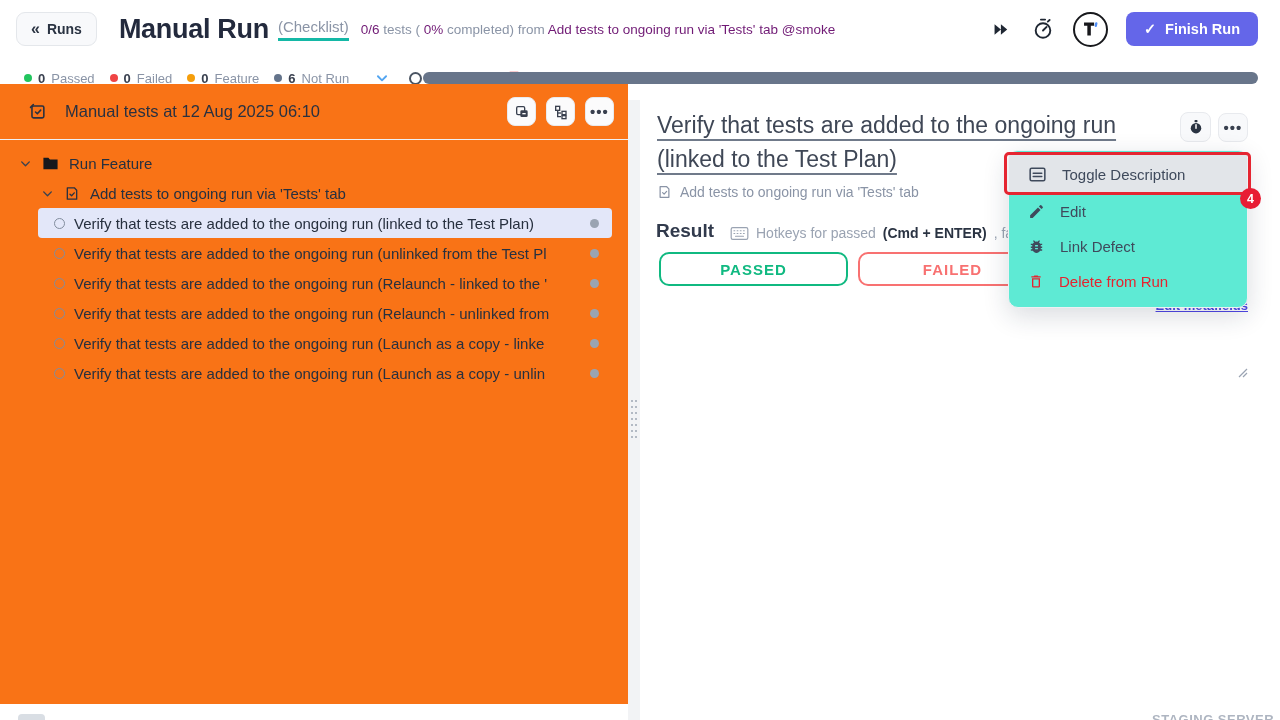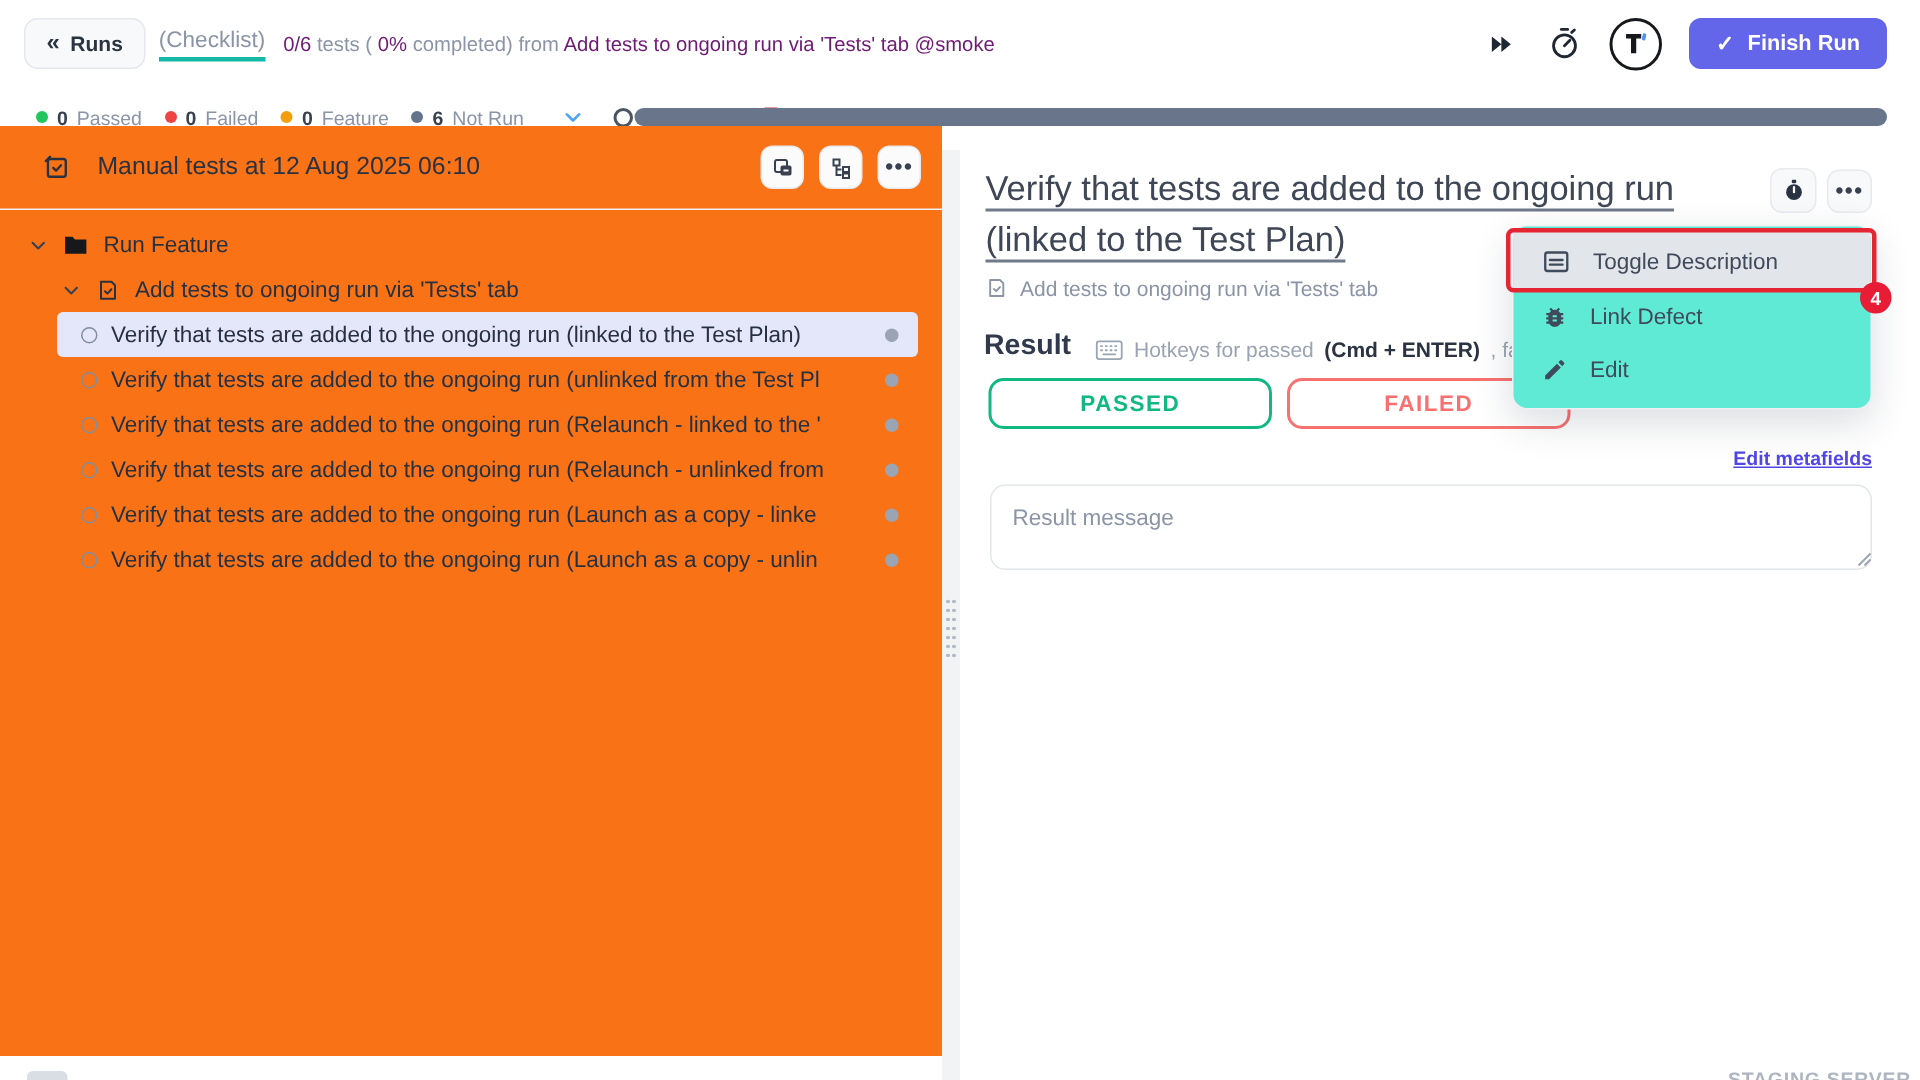--- a/index.html
+++ b/index.html
@@ -115,20 +115,21 @@
     border-radius:4px 4px 0 0; }
 </style>
 </head>
 <body>
 
 <div class="topbar">
   <button class="back-btn">
     <span class="back-chevrons">«</span>
     <span>Runs</span>
   </button>
+  <div class="run-title">Manual Run</div>
   <div class="run-subtitle">(Checklist)</div>
   <div class="run-stats">
     <b>0/6</b>
     <span>tests (</span>
     <b>0%</b>
     <span>completed) from</span>
     <b>Add tests to ongoing run via 'Tests' tab @smoke</b>
   </div>
   <div class="topbar-right">
     <div class="tb-icon">
@@ -342,52 +343,59 @@
     <span>Hotkeys for passed</span>
     <b>(Cmd + ENTER)</b>
     <span>, fa</span>
   </div>
 
   <button class="res-btn res-passed">PASSED</button>
   <button class="res-btn res-failed">FAILED</button>
 
   <div class="edit-metafields">Edit metafields</div>
 
-  <textarea class="result-textarea" placeholder="Result message" style=""></textarea>
   <span class="resize-grip">
     <svg width="10" height="10" viewBox="0 0 10 10" stroke="#9aa3b2" stroke-width="1.2">
       <path d="M9 1L1 9M9 5L5 9"></path>
     </svg>
   </span>
 </div>
 
 <div class="ctx-menu">
   <div class="menu-item highlight">
     <span>
       <svg width="19" height="17" viewBox="0 0 24 22" fill="none" stroke="#3f4a5c" stroke-width="2" stroke-linecap="round">
         <rect x="2.5" y="3" width="19" height="16" rx="2"></rect>
           <path d="M6.5 9.5h11M6.5 13.5h11"></path>
       </svg>
     </span>
     <span>Toggle Description</span>
   </div>
   <div class="menu-item">
     <span>
       <svg width="17" height="17" viewBox="0 0 24 24">
+        <path d="M3 17.4V21h3.6L17.7 9.9l-3.6-3.6L3 17.4zM20.7 6.9a1.2 1.2 0 000-1.7l-1.9-1.9a1.2 1.2 0 00-1.7 0l-1.7 1.7 3.6 3.6 1.7-1.7z" fill="#3f4a5c"></path>
+      </svg>
+    </span>
+    <span>Edit</span>
+  </div>
+  <div class="menu-item">
+    <span>
+      <svg width="17" height="17" viewBox="0 0 24 24">
         <path d="M20 8h-2.8a6 6 0 00-1.8-2L17 4.4 15.6 3l-2.2 2.2a6 6 0 00-2.8 0L8.4 3 7 4.4 8.6 6A6 6 0 006.8 8H4v2h2.1c-.1.3-.1.7-.1 1v1H4v2h2v1c0 .3 0 .7.1 1H4v2h2.8c1 1.8 3 3 5.2 3s4.2-1.2 5.2-3H20v-2h-2.1c.1-.3.1-.7.1-1v-1h2v-2h-2v-1c0-.3 0-.7-.1-1H20V8zm-6 8h-4v-2h4v2zm0-4h-4v-2h4v2z" fill="#3f4a5c"></path>
       </svg>
     </span>
     <span>Link Defect</span>
   </div>
-  <div class="menu-item">
-    <span>
-      <svg width="17" height="17" viewBox="0 0 24 24">
-        <path d="M3 17.4V21h3.6L17.7 9.9l-3.6-3.6L3 17.4zM20.7 6.9a1.2 1.2 0 000-1.7l-1.9-1.9a1.2 1.2 0 00-1.7 0l-1.7 1.7 3.6 3.6 1.7-1.7z" fill="#3f4a5c"></path>
-      </svg>
-    </span>
-    <span>Edit</span>
+  <div class="menu-item danger">
+    <span>
+      <svg width="16" height="17" viewBox="0 0 24 24">
+        <path d="M16 9v10H8V9h8m-1.5-6h-5l-1 1H5v2h14V4h-3.5l-1-1zM18 7H6v12a2 2 0 002 2h8a2 2 0 002-2V7z" fill="#e5242f"></path>
+      </svg>
+    </span>
+    <span>Delete from Run</span>
   </div>
 </div>
 <div class="annotation-rect"></div>
 <div class="annotation-badge">4</div>
 
 <div class="watermark">STAGING SERVER</div>
 <div class="corner-nub"></div>
 
 </body></html>

